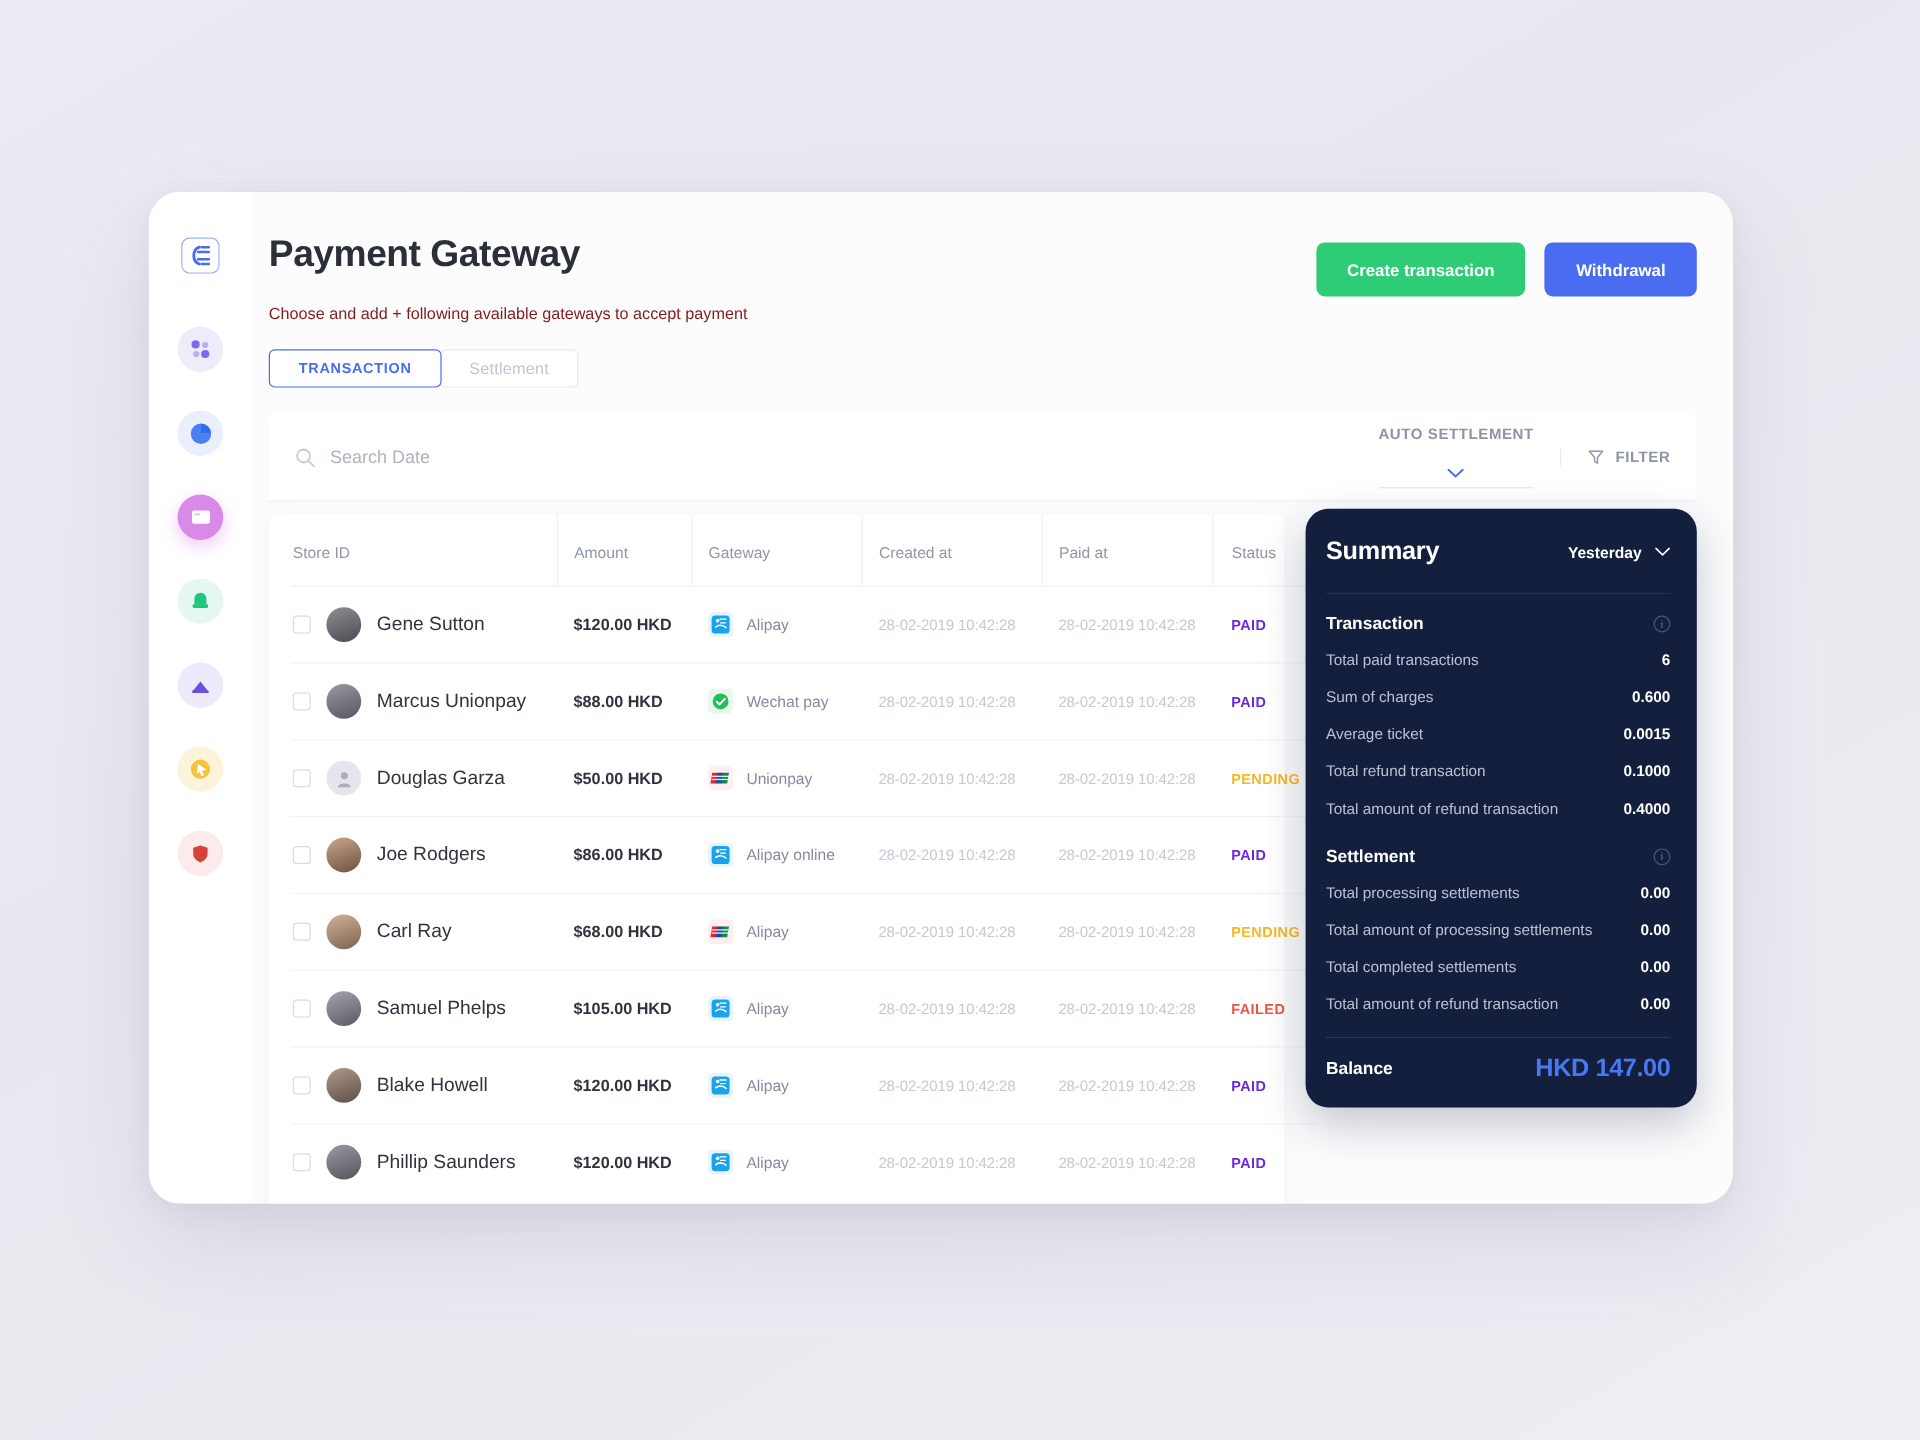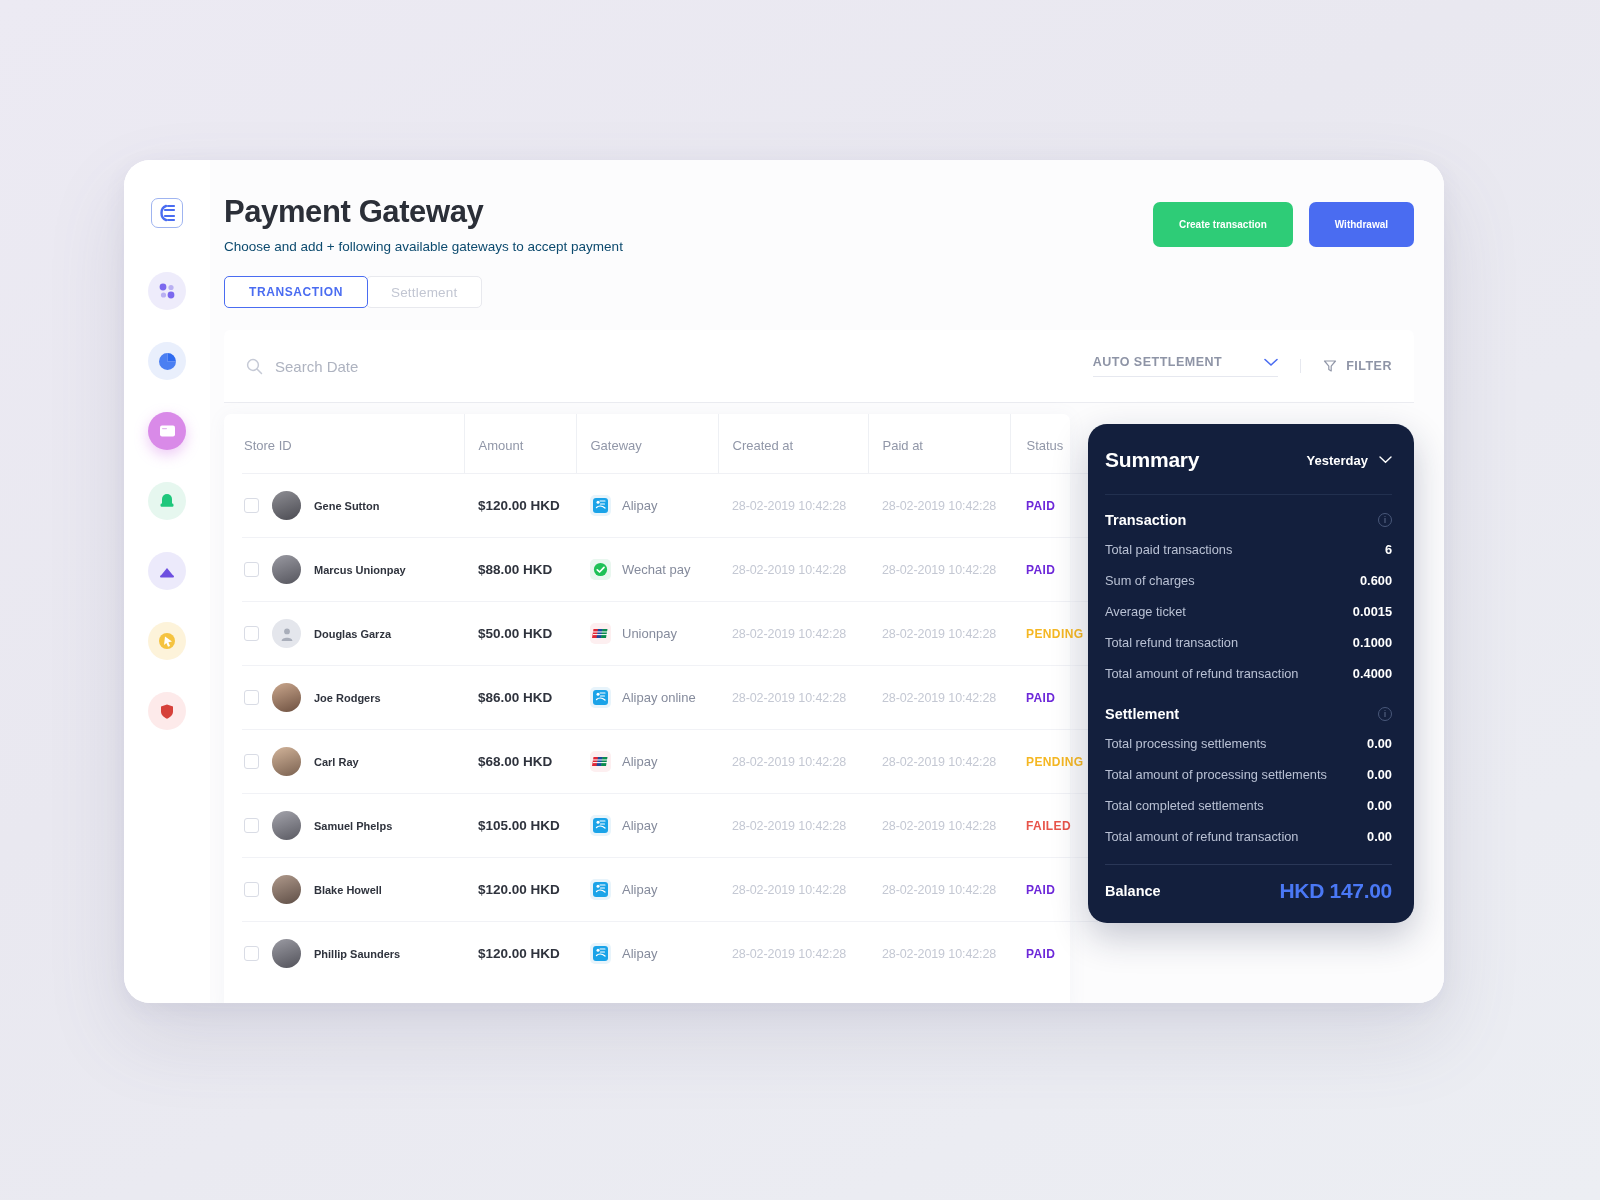--- a/index.html
+++ b/index.html
@@ -65,26 +65,26 @@
     position: relative;
     overflow: hidden;
   }
 
   .head-row { display: flex; align-items: flex-start; justify-content: space-between; }
   .page-title {
     font-size: 31px; font-weight: bold; color: #2b2f38;
     letter-spacing: -0.4px;
   }
   .page-sub {
-    font-size: 13.5px; color: #0c4a6e; margin-top: 9px;
+    font-size: 13.5px; color: #7f1d1d; margin-top: 24px;
   }
   .head-actions { display: flex; gap: 16px; padding-top: 8px; }
   .btn {
     border: none; border-radius: 7px;
-    font-size: 10px; font-weight: bold; color: #fff;
+    font-size: 14px; font-weight: bold; color: #fff;
     padding: 0 26px; height: 45px; cursor: pointer;
     font-family: "Liberation Sans", sans-serif;
   }
   .btn-green { background: #2ecc77; }
   .btn-blue  { background: #4a6cf1; }
 
   
   .tabs { display: flex; margin-top: 22px; }
   .tab {
     height: 32px; padding: 0 24px;
@@ -114,23 +114,23 @@
   }
   .search-left { display: flex; align-items: center; gap: 12px; flex: 1; }
   .search-input {
     border: none; outline: none; background: transparent;
     font-size: 15px; color: #6b7280; width: 340px;
     font-family: "Liberation Sans", sans-serif;
   }
   .search-input::placeholder { color: #aeb3c0; }
   .search-right { display: flex; align-items: center; }
   .select-wrap {
-    display: flex; align-items: center; gap: 42px;
+    display: flex; align-items: center; gap: 21px;
     border-bottom: 1.2px solid #e6e8ef;
-    padding-bottom: 7px; cursor: pointer;
+    padding-bottom: 7px; cursor: pointer; flex-direction: column;
   }
   .select-label {
     font-size: 12.5px; font-weight: bold; color: #8e94a6; letter-spacing: 0.5px;
   }
   .filter-box {
     display: flex; align-items: center; gap: 9px;
     border-left: 1.2px solid #e6e8ef;
     padding-left: 22px; margin-left: 22px; cursor: pointer;
   }
   .filter-label { font-size: 12.5px; font-weight: bold; color: #8e94a6; letter-spacing: 0.5px; }
@@ -163,21 +163,21 @@
   .store-cell { display: flex; align-items: center; gap: 13px; padding-left: 2px; }
   .chk {
     width: 15px; height: 15px; border: 1.3px solid #d9dce5;
     border-radius: 3px; flex: none; cursor: pointer; background: #fff;
   }
   .avatar {
     width: 29px; height: 29px; border-radius: 50%;
     flex: none; overflow: hidden;
     background: #d7dae3;
   }
-  .store-name { font-size: 11px; font-weight: bold; color: #2f333d; }
+  .store-name { font-size: 16px; font-weight: normal; color: #2f333d; }
   .amount { font-size: 13.5px; font-weight: bold; color: #2f333d; padding-left: 14px; }
   .gw-cell { display: flex; align-items: center; gap: 11px; padding-left: 14px; }
   .gw-name { font-size: 13px; color: #858b9c; }
   .tstamp { font-size: 12.5px; color: #c4c8d3; padding-left: 14px; letter-spacing: -0.1px; }
   .status { font-size: 12px; font-weight: bold; letter-spacing: 0.4px; padding-left: 16px; }
   .st-paid { color: #6d28d9; }
   .st-pending { color: #f5b722; }
   .st-failed { color: #e8544a; }
 
   

